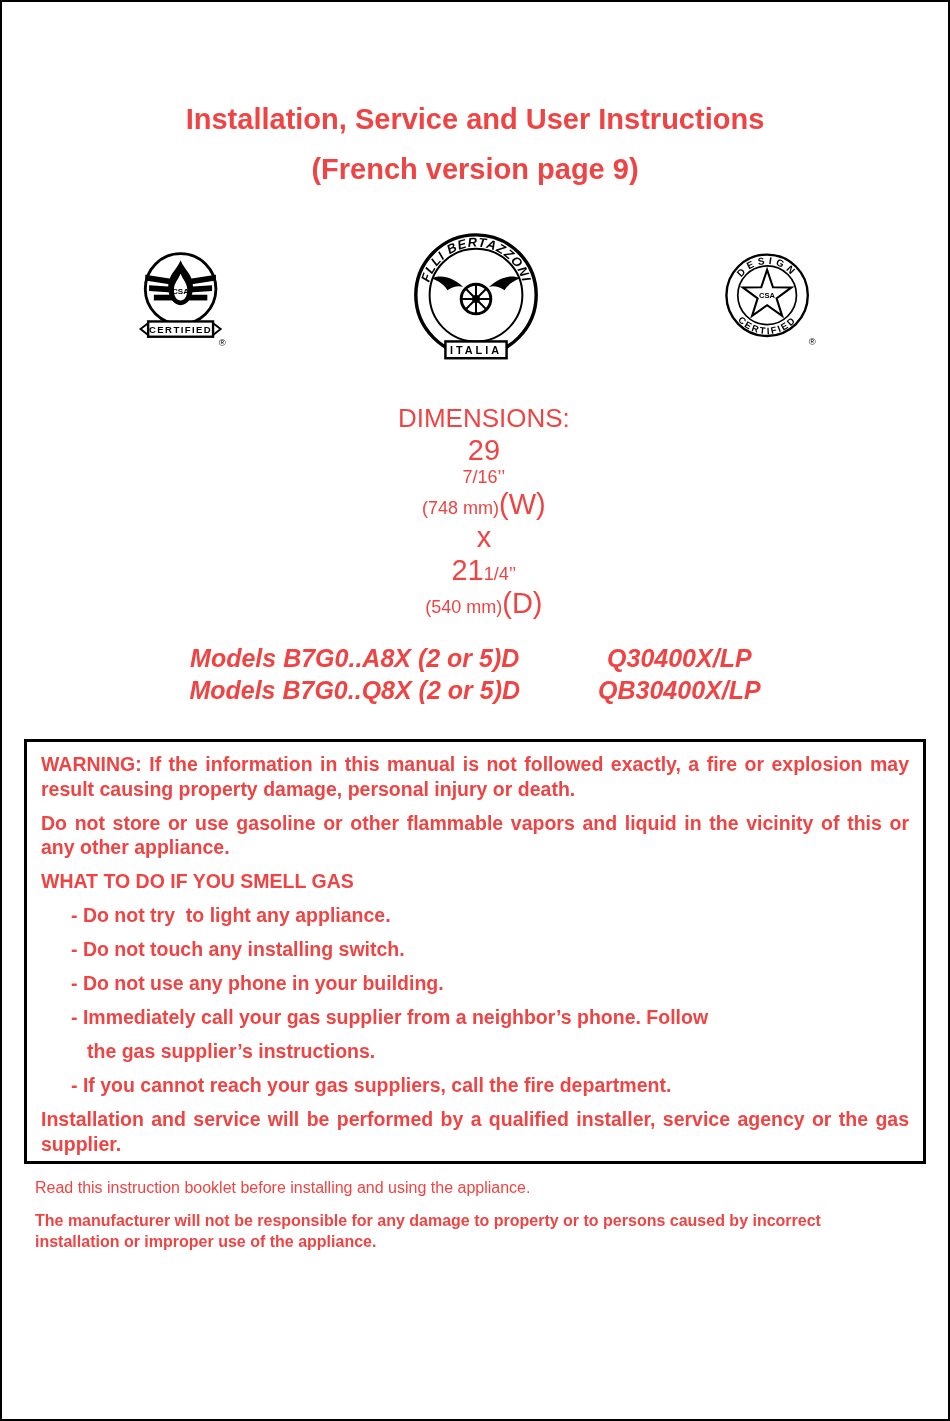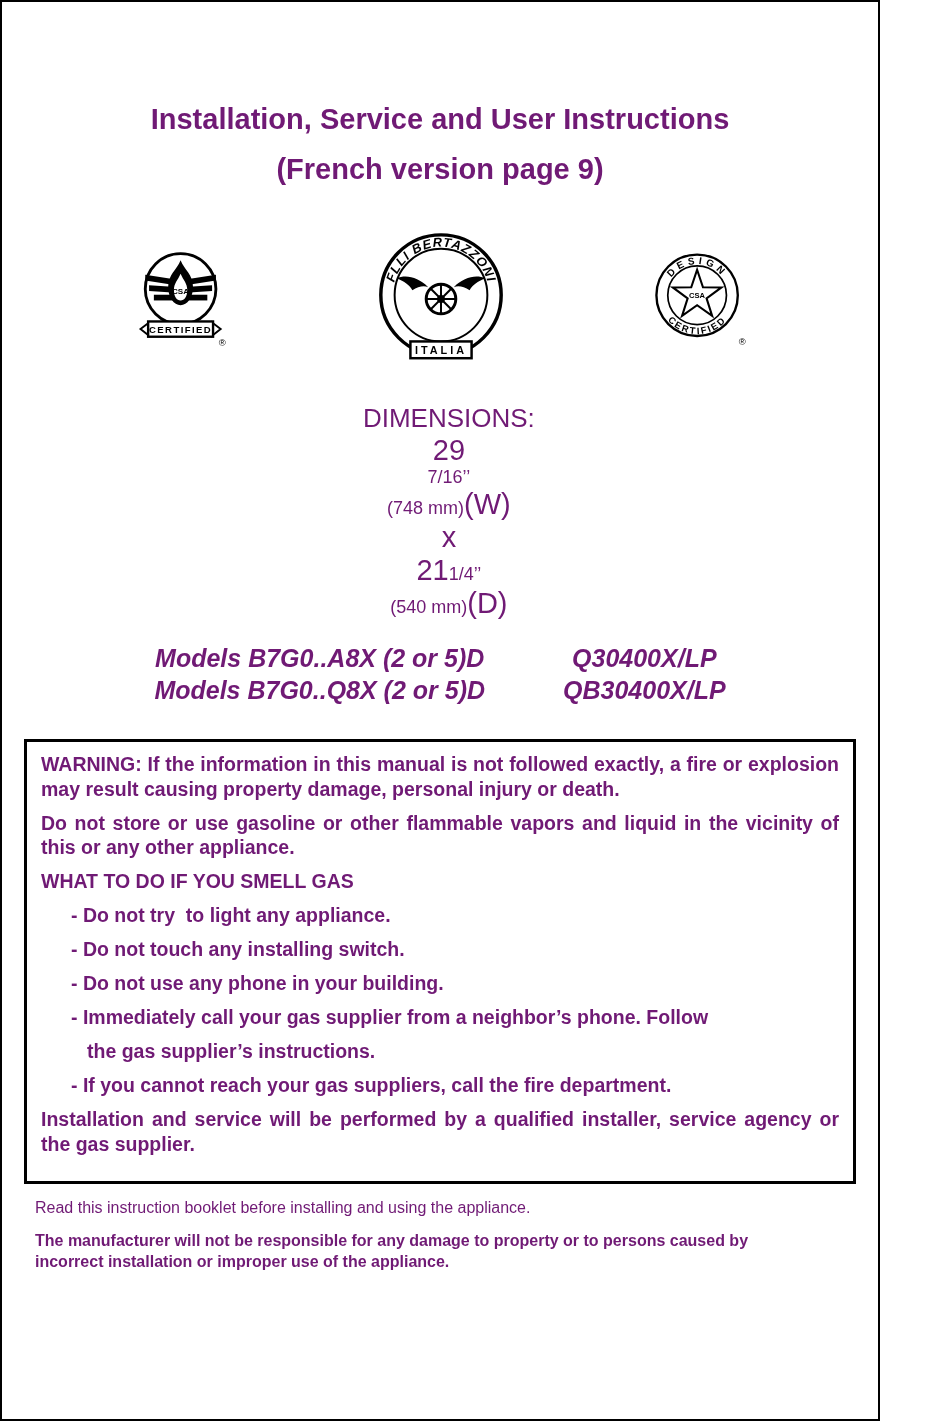--- a/index.html
+++ b/index.html
@@ -1,24 +1,24 @@
 <!DOCTYPE html>
 <html><head>
 <meta charset="utf-8">
 <style>
   * { margin: 0; padding: 0; box-sizing: border-box; }
   html, body { background: #fff; }
   .page {
     position: relative;
-    width: 880px;
+    width: 950px;
     height: 1421px;
     background: #fff;
     border: 2px solid #000;
     overflow: hidden;
-    color: #701a75;
+    color: #ef4444;
     font-family: "Liberation Sans", sans-serif;
   }
   .title { text-align: center; font-weight: bold; font-size: 29px; line-height: 1.2; }
   .title-1 { margin-top: 100px; }
   .title-2 { margin-top: 15px; }
   .subtitle { text-align: center; font-size: 25px; margin-top: 33px; white-space: pre-wrap; }
   .logos {
     display: flex; justify-content: space-between; align-items: center;
     margin: 38px 126px 0 128px; height: 150px;
   }
@@ -32,21 +32,21 @@
     justify-content: center; margin-top: 4px;
     font-weight: bold; font-size: 25px; line-height: 1.3;
   }
   .models div { text-align: center; font-style: italic; }
   .box { border: 2px solid #000; margin-left: 22px; margin-right: 22px; }
   .important-box {
     margin-top: 28px; padding: 6px 12px 8px;
     font-weight: bold; font-size: 17px; line-height: 1.42;
   }
   .warning-box {
-    margin-top: 32px; border-width: 3px; padding: 10px 14px 24px;
+    margin-top: 32px; border-width: 3px; padding: 10px 14px 4px;
     font-weight: bold; font-size: 19.5px; line-height: 1.28;
   }
   .warning-box p { margin-top: 9px; }
   .warning-box p:first-child { margin-top: 0; }
   .just { text-align: justify; }
   .pre { white-space: pre-wrap; }
   .indent1 { padding-left: 30px; }
   .indent2 { padding-left: 46px; }
   .footer { margin: 14px 60px 0 33px; font-size: 16px; line-height: 1.28; }
   .footer p { margin-top: 13px; }

